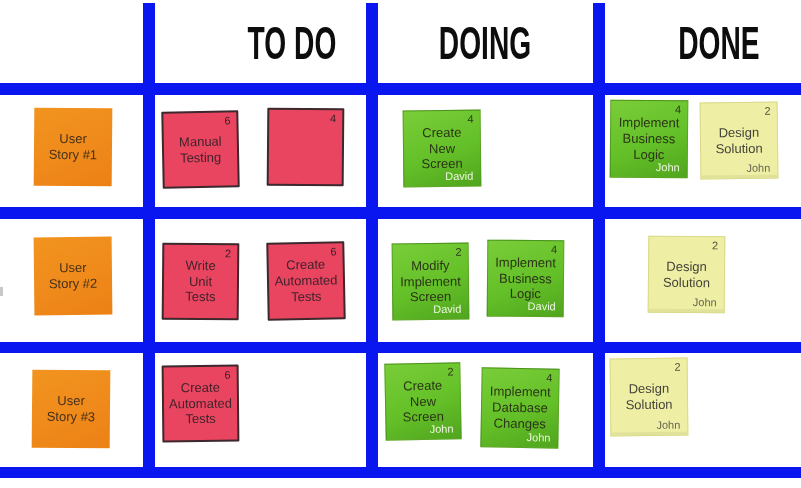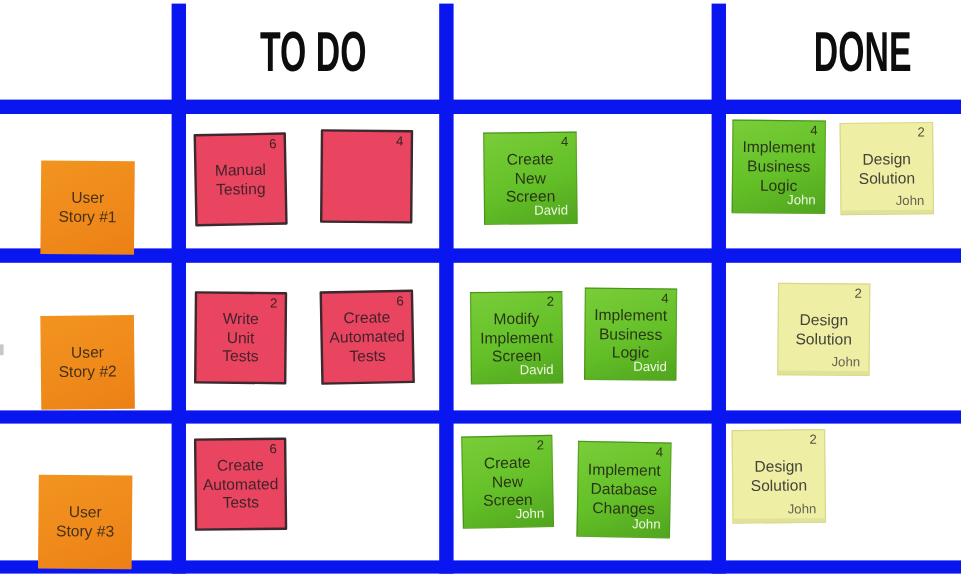--- a/index.html
+++ b/index.html
@@ -7,21 +7,21 @@
          font-family:"Liberation Sans",sans-serif;}
   .gridline{position:absolute;background:#0A16F0;}
   .col-header{position:absolute;top:13px;height:58px;display:flex;align-items:center;justify-content:center;}
   .hdr{font-size:47px;font-weight:bold;color:#0d0d0d;transform:scaleX(0.60);white-space:nowrap;
        letter-spacing:0px;}
   .note{position:absolute;display:flex;align-items:center;justify-content:center;text-align:center;
         box-sizing:border-box;}
   .txt{white-space:pre-line;font-size:13px;line-height:1.22;padding:2px 3px;}
   .pts{position:absolute;top:2px;right:6px;font-size:11px;font-weight:normal;}
   .who{position:absolute;bottom:4px;right:7px;font-size:11px;}
-  .orange{background:linear-gradient(155deg,#f2941f 0%,#ef8a1b 55%,#ec8014 100%);color:#47311a;margin-top:26px;}
+  .orange{background:linear-gradient(155deg,#f2941f 0%,#ef8a1b 55%,#ec8014 100%);color:#47311a;}
   .pink{background:#e94560;border:2px solid #3c282d;color:#44222b;border-radius:1px;}
   .pink .pts{color:#3c2026;}
   .green{background:linear-gradient(160deg,#79cd38 0%,#64c028 55%,#50a51e 100%);
          border:1px solid rgba(55,100,20,0.35);color:#2b3517;}
   .green .pts{color:#2d3a18;}
   .green .who{color:#edf7df;}
   .yellow{background:#eeefa5;border:1px solid #d8d98c;color:#45443a;
           box-shadow:inset 0 -3px 0 rgba(120,120,60,0.10);}
   .yellow .pts{color:#55543f;}
   .yellow .who{color:#666552;}
@@ -38,22 +38,25 @@
 
   <div class="gridline" style="left:143px;top:3px;width:12px;height:475px;"></div>
   <div class="gridline" style="left:366px;top:3px;width:12px;height:475px;"></div>
   <div class="gridline" style="left:593px;top:3px;width:12px;height:475px;"></div>
   <div class="gridline" style="left:0;top:83px;width:801px;height:12px;"></div>
   <div class="gridline" style="left:0;top:207px;width:801px;height:12px;"></div>
   <div class="gridline" style="left:0;top:342px;width:801px;height:11px;"></div>
   <div class="gridline" style="left:0;top:467px;width:801px;height:11px;"></div>
   <div class="stray" style="left:0;top:287px;width:3px;height:9px;"></div>
 
-  <div class="col-header" style="left:155px;width:211px;">
+  <div class="col-header" style="left:155px;width:211px;justify-content:flex-end;">
     <span class="hdr">TO DO</span>
+  </div>
+  <div class="col-header" style="left:378px;width:215px;">
+    <span class="hdr">DOING</span>
   </div>
   <div class="col-header" style="left:605px;width:228px;">
     <span class="hdr">DONE</span>
   </div>
 
   <div class="note orange r-r2" style="left:34px;top:108px;width:78px;height:78px;">
     <span class="txt">User
 Story #1</span>
   </div>
   <div class="note pink r-l1" style="left:162px;top:111px;width:77px;height:77px;">

